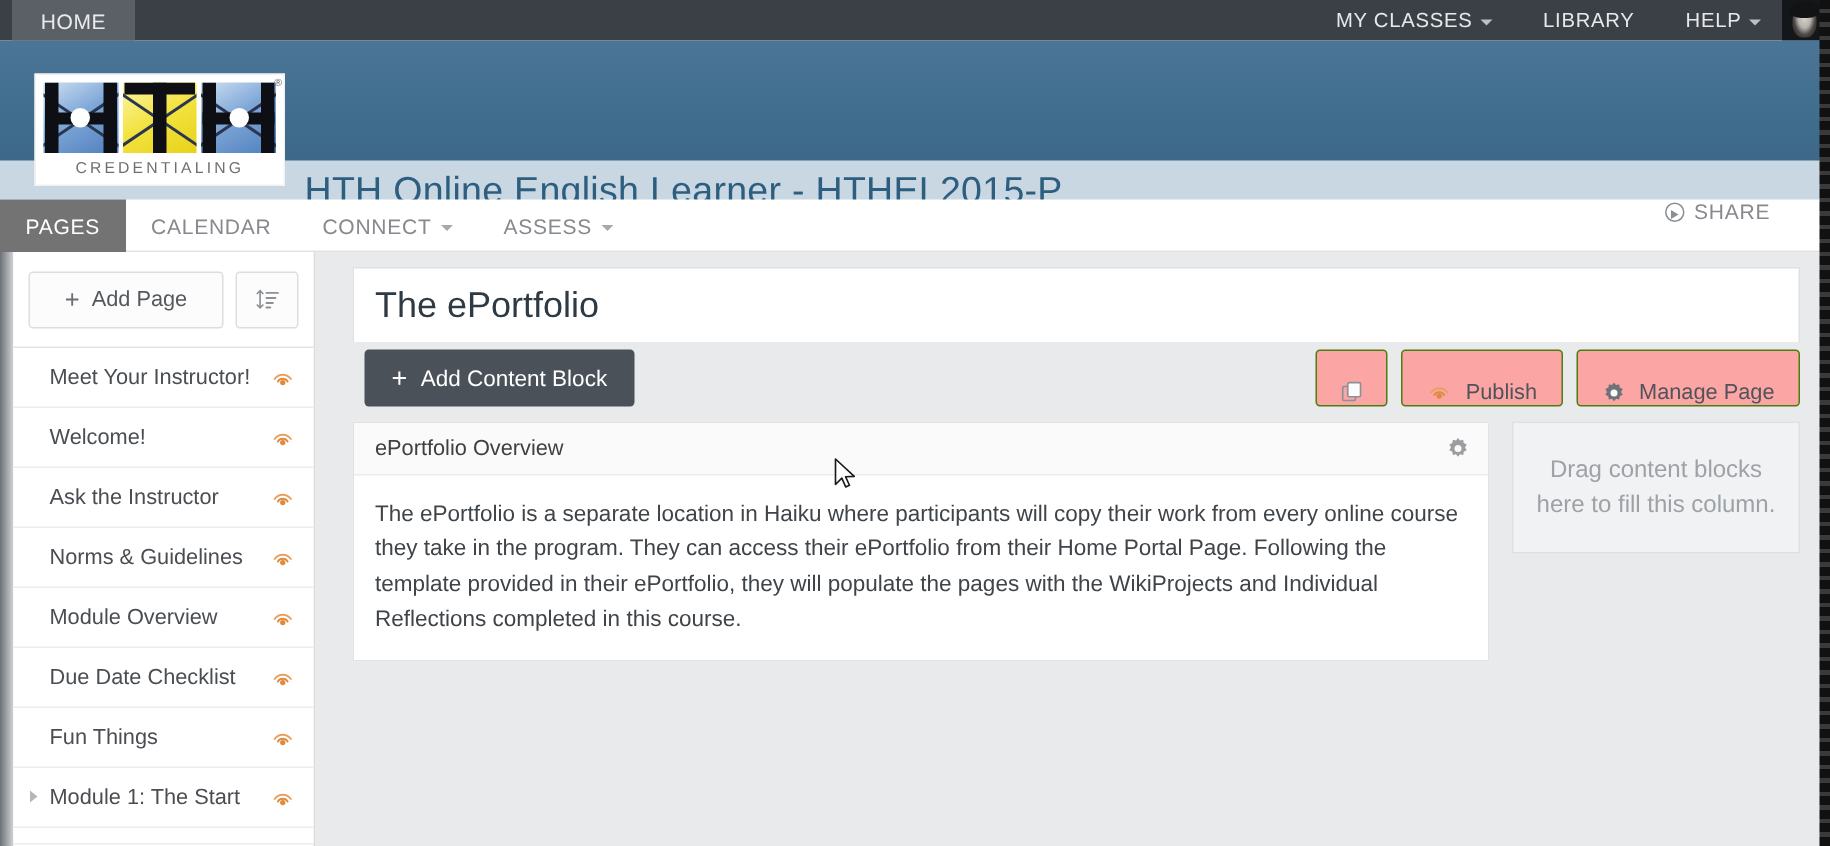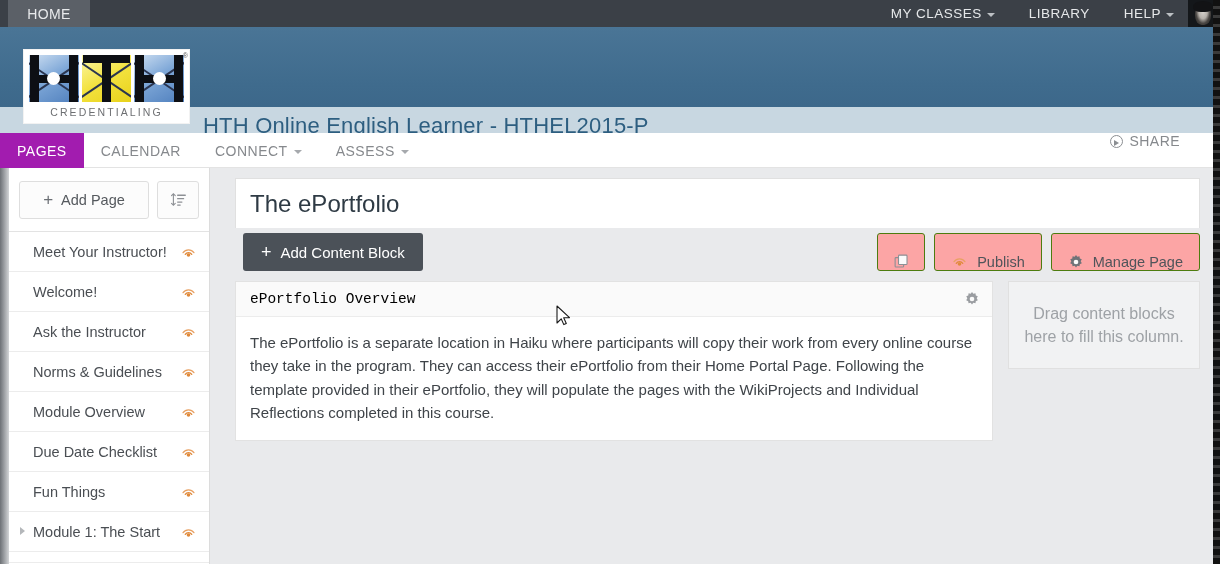--- a/index.html
+++ b/index.html
@@ -56,21 +56,21 @@
   .banner {
     position:absolute; left:0; top:27px; width:1220px; height:106px;
     background:linear-gradient(180deg,#4a7596 0%, #3f6b8d 55%, #3a6487 100%);
   }
   .banner-title-strip {
     position:absolute; left:0; top:80px; width:1220px; height:44px;
     background:#c8d7e1;
   }
   .banner-title {
     position:absolute; left:203px; top:86px;
-    font-size:22px; color:#2d5e80; letter-spacing:.2px; white-space:nowrap;
+    font-size:25px; color:#2d5e80; letter-spacing:.2px; white-space:nowrap;
   }
   .logo {
     position:absolute; left:23px; top:22px; width:167px; height:75px;
     background:#ffffff; border:1px solid #f2f2f2;
     padding:5px 5px 2px 5px;
   }
   .logo-marks { display:flex; gap:3px; height:47px; }
   .lm { position:relative; flex:1; overflow:hidden; }
   .lm.blue { background:linear-gradient(150deg,#cfe0f2 0%, #7fa8d8 45%, #4f7fbd 100%); }
   .lm.yellow { background:linear-gradient(150deg,#fbf6a8 0%, #f3e23f 50%, #e8d21a 100%); }
@@ -110,21 +110,21 @@
   
   .secnav {
     position:absolute; left:0; top:133px; width:1220px; height:35px;
     background:#ffffff; border-bottom:1px solid #e3e3e3;
   }
   .secnav-left { position:absolute; left:0; top:0; height:35px; display:flex; align-items:stretch; }
   .secnav .tab {
     display:flex; align-items:center; padding:0 17px;
     font-size:14px; color:#86898d; letter-spacing:.5px; gap:6px; white-space:nowrap;
   }
-  .secnav .tab.active { background:#a21caf; color:#ffffff; }
+  .secnav .tab.active { background:#737373; color:#ffffff; }
   .caret-d.dark {
     border-top-color:#a6a9ad;
   }
   .secnav-right {
     position:absolute; right:0; top:0; height:35px;
     display:flex; align-items:center; gap:30px; padding-right:6px;flex-direction:column;
   }
   .secnav-right .tab { padding:0; }
   .ic-share {
     width:13px; height:13px; border:1.4px solid #8b8e92; border-radius:50%;
@@ -217,21 +217,21 @@
   .cols { display:flex; gap:15px; margin-top:5px; }
   .col-main { width:758px; }
   .block {
     background:#ffffff; border:1px solid #e2e2e2;
   }
   .block-head {
     height:35px; background:#fafafa; border-bottom:1px solid #ececec;
     display:flex; align-items:center; justify-content:space-between;
     padding:0 12px 0 14px;
   }
-  .block-head-title { font-size:14.5px; color:#000000;font-family:Liberation Mono, monospace; }
+  .block-head-title { font-size:14.5px; color:#404040; }
   .block-body {
     padding:14px 16px 16px 14px; font-size:15px; line-height:1.55; color:#3f4449;
   }
   .dropzone {
     width:192px; height:88px; margin-top:0;
     border:1px solid #e0e0e0; background:#f1f2f3;
     display:flex; align-items:center; justify-content:center; text-align:center;
     font-size:16px; color:#9ea2a6; line-height:1.45; padding:0 14px;
   }
 

